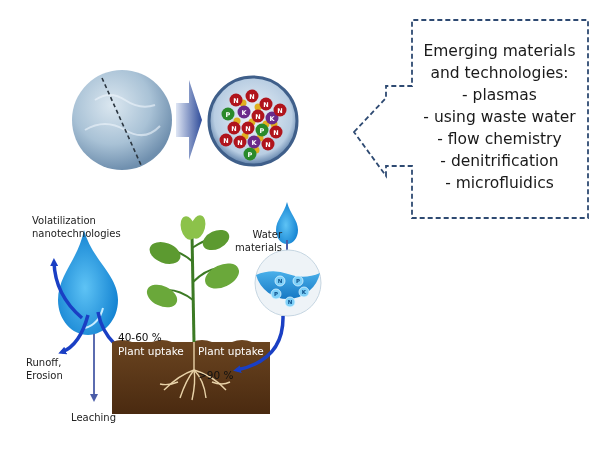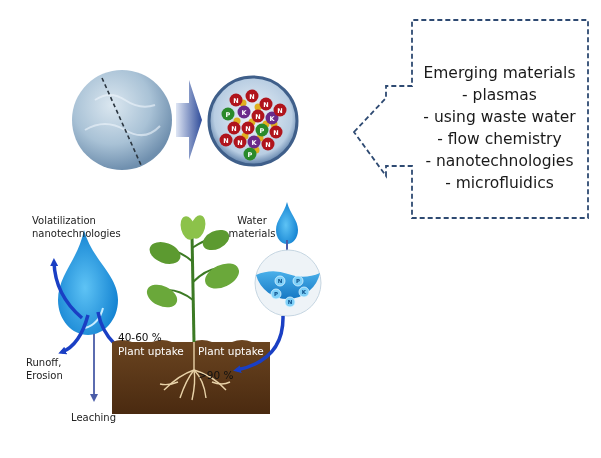--- a/index.html
+++ b/index.html
@@ -1,20 +1,20 @@
 <!DOCTYPE html>
 <html><head>
 <meta charset="utf-8">
 <style>
   html, body { margin: 0; padding: 0; background: #ffffff; }
   body { width: 601px; height: 458px; position: relative; overflow: hidden; font-family: "Liberation Sans", sans-serif; }
   svg { position: absolute; left: 0; top: 0; }
   .callout-text {
     position: absolute; left: 412px; top: 40px; width: 175px;
-    text-align: center; font-family: "DejaVu Sans", sans-serif; font-size: 15.5px; line-height: 22px; color: #1a1a1a; margin-top: 22px;
+    text-align: center; font-family: "DejaVu Sans", sans-serif; font-size: 15.5px; line-height: 22px; color: #1a1a1a;
   }
   .callout-text div { white-space: nowrap; }
   .lbl { position: absolute; font-family: "DejaVu Sans", sans-serif; font-size: 10px; line-height: 13px; color: #222; }
   .soil-lbl { position: absolute; font-family: "DejaVu Sans", sans-serif; font-size: 10.5px; color: #fff; white-space: nowrap; text-align: right; }
   .pct-lbl { position: absolute; font-family: "DejaVu Sans", sans-serif; font-size: 10.5px; color: #111; white-space: nowrap; text-align: right; }
 </style>
 </head>
 <body>
 
 <svg width="601" height="458" viewBox="0 0 601 458">
@@ -166,37 +166,38 @@
         <text x="304" y="294" text-anchor="middle" font-size="5.5" font-weight="bold" fill="#0b4f8a" font-family="DejaVu Sans, sans-serif">K</text>
         <circle cx="290" cy="302" r="5" fill="#7fd0f8" stroke="#d8f2ff" stroke-width="0.8"></circle>
         <text x="290" y="304" text-anchor="middle" font-size="5.5" font-weight="bold" fill="#0b4f8a" font-family="DejaVu Sans, sans-serif">N</text>
       </g>
   </g>
   <path d="M283,316 Q284,360 237,370" stroke="#1a3fc4" stroke-width="3.5" fill="none" marker-end="url(#ah)"></path>
 </svg>
 
 <div class="callout-text">
   <div>Emerging materials</div>
+  <div>and technologies:</div>
   <div>- plasmas</div>
   <div>- using waste water</div>
   <div>- flow chemistry</div>
-  <div>- nanotechnologies</div>
+  <div>- denitrification</div>
   <div>- microfluidics</div>
 </div>
 
 <div class="lbl" style="left:32px; top:214px;">
   <div>Volatilization</div>
   <div>nanotechnologies</div>
 </div>
 <div class="lbl" style="left:26px; top:356px;">
   <div>Runoff,</div>
   <div>Erosion</div>
 </div>
 <div class="lbl" style="left:71px; top:411px;">Leaching</div>
-<div class="lbl" style="left:222px; top:214px; text-align:center; width:60px;">
+<div class="lbl" style="left:222px; top:228px; text-align:right; width:60px;">
   <div>Water</div>
   <div>materials</div>
 </div>
 
 <div class="pct-lbl" style="left:118px; top:331px;">40-60 %</div>
 <div class="soil-lbl" style="left:118px; top:345px;">Plant uptake</div>
 <div class="pct-lbl" style="left:198px; top:331px;margin-top:38px;">&gt;90 %</div>
 <div class="soil-lbl" style="left:198px; top:345px;">Plant uptake</div>
 
 </body></html>

